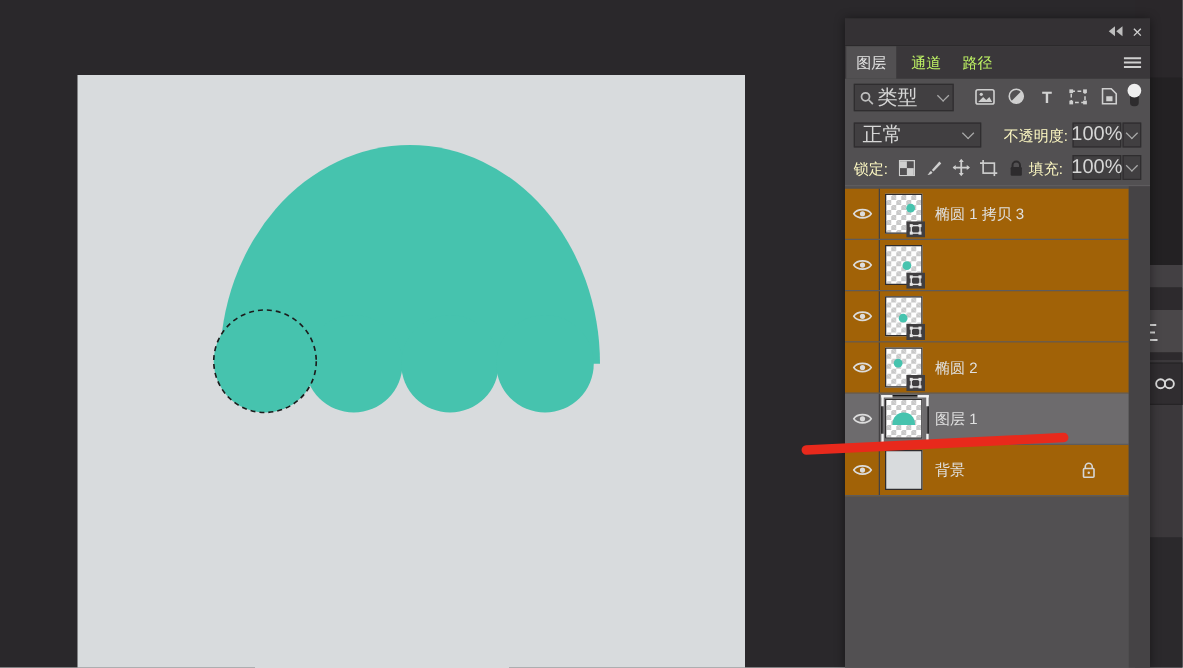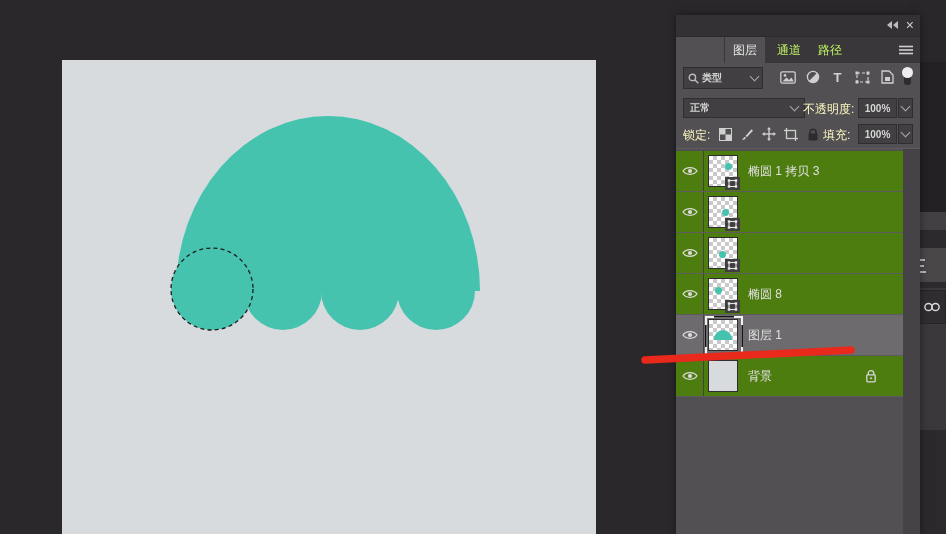--- a/index.html
+++ b/index.html
@@ -28,58 +28,58 @@
   .partial-glyph{position:absolute;left:8px;top:6px;}
   
   .panel{position:absolute;left:676px;top:15px;width:244px;height:519px;background:#525052;z-index:10;
     box-shadow:0 0 8px rgba(0,0,0,.45);}
   .titlebar{position:relative;height:21px;background:#343134;border-bottom:1px solid #2b292b;}
   .titlebar .win-icons{position:absolute;right:6px;top:3px;display:flex;align-items:center;gap:8px;}
   .collapse{display:flex;gap:1px;cursor:pointer;}
   .collapse i{width:0;height:0;border-top:4px solid transparent;border-bottom:4px solid transparent;
     border-right:5px solid #bdbdbd;display:block;}
   .close-x{color:#cfcfcf;font-size:14px;line-height:14px;cursor:pointer;}
-  .tabbar{position:relative;height:26px;background:#3a373a;margin-left:48px;}
+  .tabbar{position:relative;height:26px;background:#3a373a;}
   .tab{position:absolute;top:0;height:26px;line-height:26px;padding:0 8px;font-size:12px;color:#bef264;cursor:pointer;}
   .tab.active{background:#525052;color:#e6e6e6;}
   .tab-layers{left:1px;}
   .tab-channels{left:45px;}
   .tab-paths{left:86px;}
   .menu-btn{position:absolute;right:7px;top:8px;cursor:pointer;}
   
   .controls{position:relative;height:86px;}
   .row-filter{position:absolute;left:7px;top:4px;right:7px;height:22px;}
-  .field{background:#413f41;border:1px solid #2f2d2f;color:#d6d6d6;font-size:10px;
-    display:inline-flex;align-items:center;box-sizing:border-box;font-weight:bold;}
+  .field{background:#413f41;border:1px solid #2f2d2f;color:#d6d6d6;font-size:16px;
+    display:inline-flex;align-items:center;box-sizing:border-box;}
   .search-box{position:absolute;left:0;top:0;width:80px;height:22px;padding:0 4px;gap:3px;}
   .search-box .lbl{flex:1;}
   .chev{width:6px;height:6px;border-right:1.6px solid #aaa;border-bottom:1.6px solid #aaa;
     transform:rotate(45deg);display:inline-block;margin-top:-3px;}
   .ficons{position:absolute;left:96px;top:1px;display:flex;gap:8px;align-items:center;}
   .ficon{width:17px;height:18px;display:flex;align-items:center;justify-content:center;cursor:pointer;}
   .t-glyph{color:#d2d2d2;font-size:13px;font-weight:bold;}
   .toggle{position:absolute;right:1px;top:0;width:10px;height:20px;cursor:pointer;}
   .toggle .slot{position:absolute;left:2px;top:4px;width:7px;height:14px;background:#2e2c2e;border-radius:3px;}
   .toggle .knob{position:absolute;left:0;top:0;width:11px;height:11px;background:#efefef;border-radius:50%;}
   .row-blend{position:absolute;left:7px;top:35px;right:7px;height:20px;}
-  .mode-box{position:absolute;left:0;top:0;width:122px;height:20px;padding:0 6px;justify-content:space-between;cursor:pointer;}
+  .mode-box{position:absolute;left:0;top:0;width:102px;height:20px;padding:0 6px;justify-content:space-between;cursor:pointer;}
   .inline-label{position:absolute;top:3px;font-size:12px;color:#fef9c3;}
   .op-label{left:120px;}
   .val-box{position:absolute;left:175px;top:0;width:39px;height:20px;justify-content:center;cursor:pointer;}
   .chev-box{position:absolute;left:215px;top:0;width:15px;height:20px;justify-content:center;cursor:pointer;}
   .row-lock{position:absolute;left:7px;top:61px;right:7px;height:20px;}
   .lock-label{left:0;}
   .licons{position:absolute;left:34px;top:0;display:flex;gap:6px;align-items:center;height:20px;}
   .licon{width:16px;height:16px;display:flex;align-items:center;justify-content:center;cursor:pointer;}
   .fill-label{left:140px;}
   
   .layer-list{position:absolute;left:0;top:133px;right:0;bottom:0;background:#525052;border-top:1px solid #5e5c5e;}
   .gutter{position:absolute;right:0;top:0;width:17px;bottom:0;background:#454345;z-index:1;}
   .rows{position:absolute;left:0;top:2px;width:227px;}
-  .layer-row{position:relative;height:40px;border-bottom:1px solid #5d5b5d;background:#4d7c0f;cursor:pointer;}
+  .layer-row{position:relative;height:40px;border-bottom:1px solid #5d5b5d;background:#a16207;cursor:pointer;}
   .layer-row.selected{background:#6d6b6d;}
   .eye-cell{position:absolute;left:0;top:0;width:27px;height:40px;border-right:1px solid #434143;
     display:flex;align-items:center;justify-content:center;cursor:pointer;}
   .thumb{position:absolute;left:32px;top:4px;width:30px;height:32px;border:1px solid #2e2c2e;box-sizing:border-box;}
   .checker{
     background-color:#fff;
     background-image:
       linear-gradient(45deg,#c9c9c9 25%,transparent 25%,transparent 75%,#c9c9c9 75%),
       linear-gradient(45deg,#c9c9c9 25%,transparent 25%,transparent 75%,#c9c9c9 75%);
     background-size:8px 8px;background-position:0 0,4px 4px;}
@@ -380,21 +380,21 @@
               <rect x="0" y="0" width="15" height="13" fill="#403e40"></rect>
               <rect x="4" y="3.5" width="7" height="6" fill="none" stroke="#e6e6e6" stroke-width="1.1"></rect>
               <g fill="#e6e6e6">
                 <rect x="2.8" y="2.3" width="2.4" height="2.4"></rect>
                 <rect x="9.8" y="2.3" width="2.4" height="2.4"></rect>
                 <rect x="2.8" y="8.3" width="2.4" height="2.4"></rect>
                 <rect x="9.8" y="8.3" width="2.4" height="2.4"></rect>
               </g>
             </svg>
         </div>
-        <span class="layer-name">椭圆 8</span>
+        <span class="layer-name">椭圆 2</span>
       </div>
 
       <div class="layer-row selected">
         <div class="eye-cell">
           <svg width="16" height="12" viewBox="0 0 16 12">
               <path d="M1,6 C4,1.6 12,1.6 15,6 C12,10.4 4,10.4 1,6 Z" fill="none" stroke="#dcdcdc" stroke-width="1.3"></path>
               <circle cx="8" cy="6" r="2.1" fill="#dcdcdc"></circle>
             </svg>
         </div>
         <div class="sel-frame">

